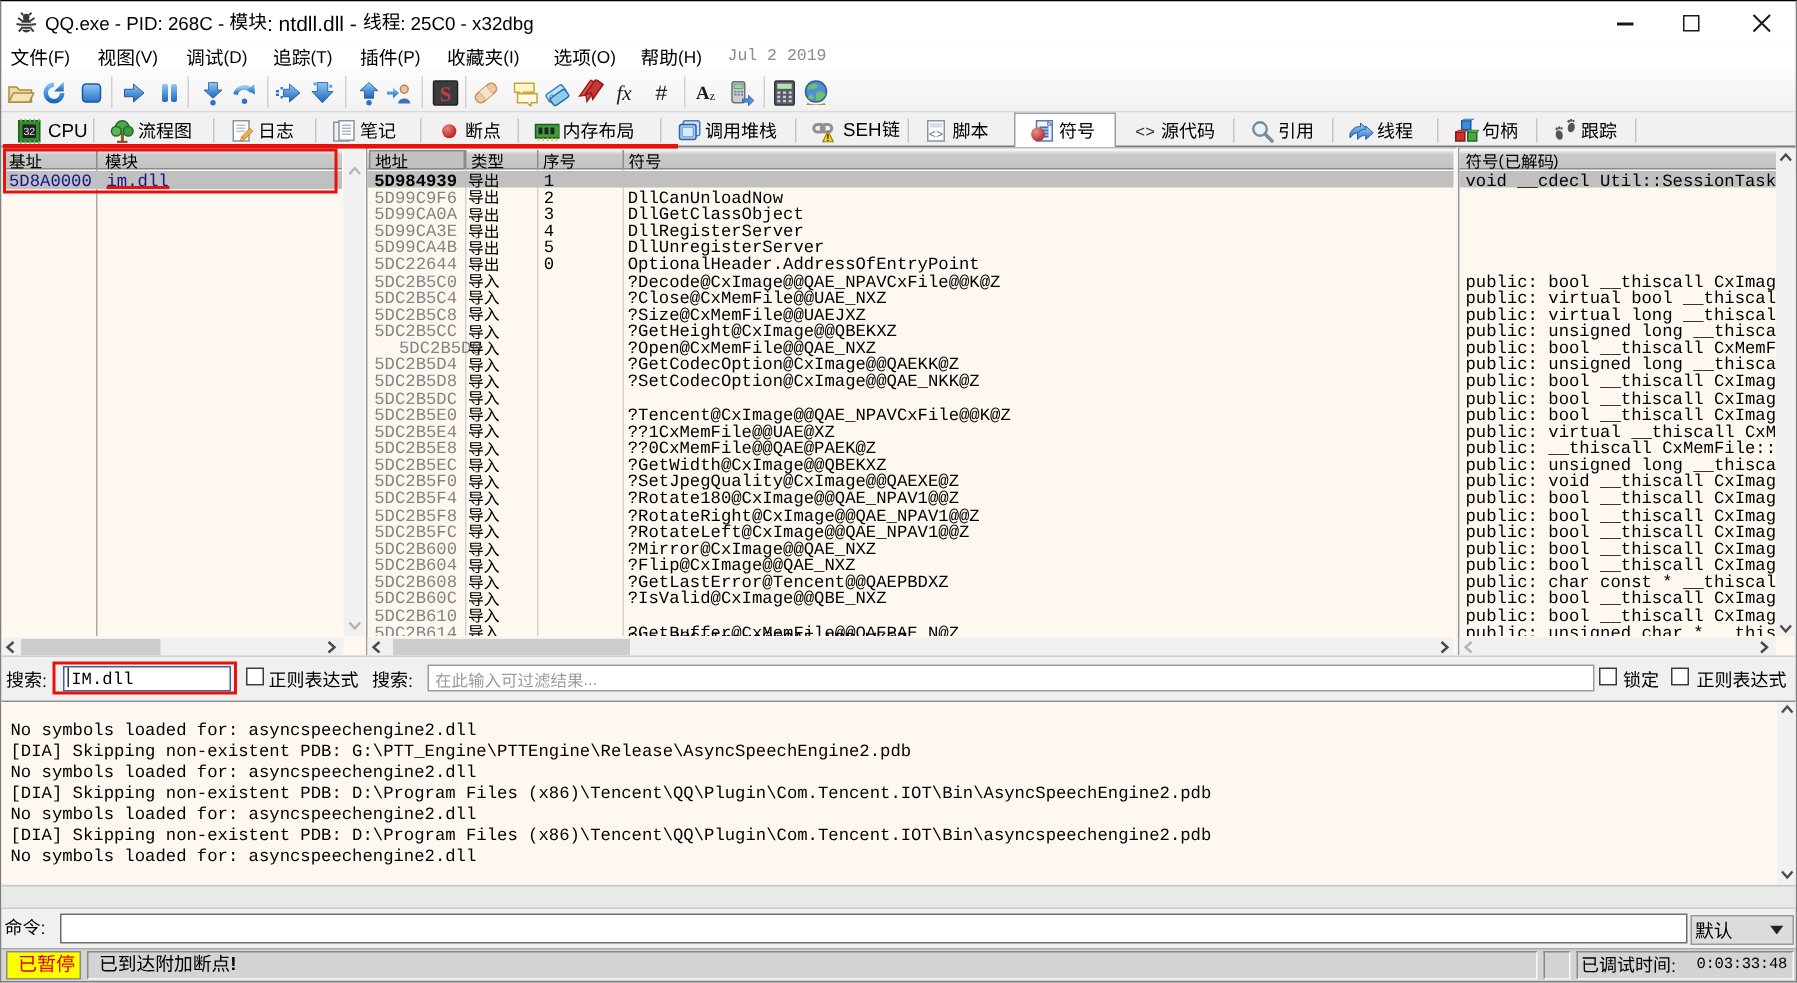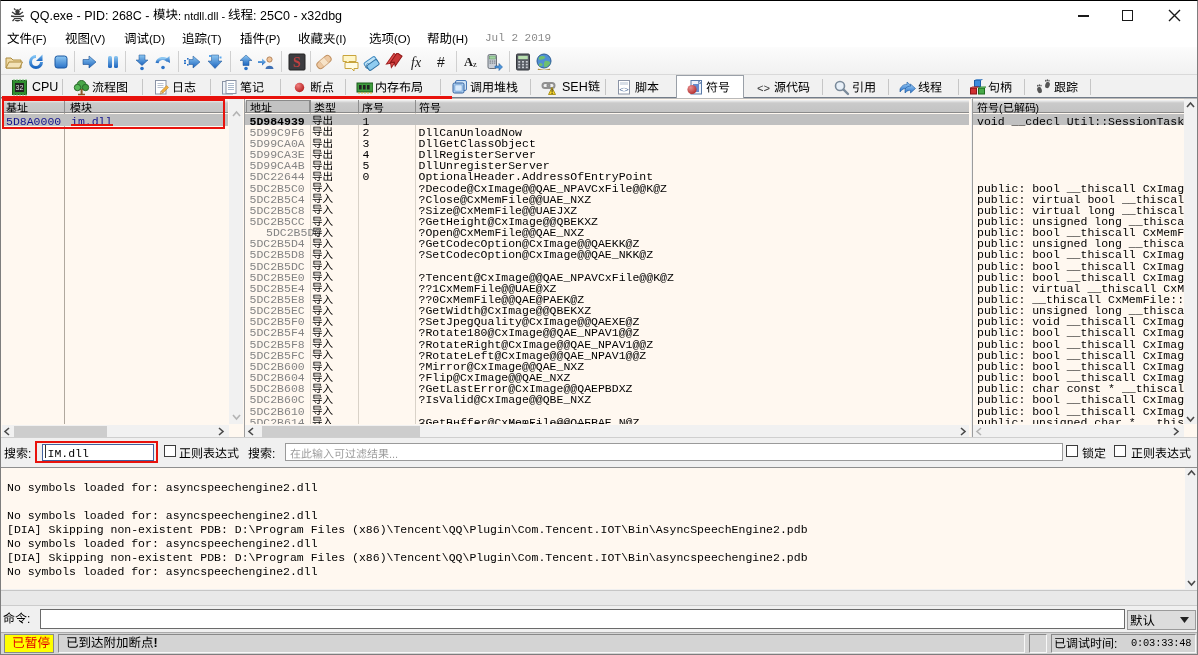--- a/index.html
+++ b/index.html
@@ -22,21 +22,21 @@
 <path d="M3 5 L6 7 M14 5 L11 7 M2 9 L5 9.5 M15 9 L12 9.5 M3.5 14 L6 11.5 M13.5 14 L11 11.5"></path>
 </g>
 <ellipse cx="8.5" cy="10" rx="3.6" ry="4.6" fill="#3a3a3a"></ellipse>
 <path d="M5 8.5 h7 M5 10.5 h7 M5.5 12.5 h6" stroke="#fff" stroke-width="0.8"></path>
 <circle cx="8.5" cy="4.4" r="2.2" fill="#3a3a3a"></circle>
 <path d="M6.5 3 L5 1.5 M10.5 3 L12 1.5" stroke="#3a3a3a" stroke-width="1.2"></path>
 </svg>
 <div class="ab tx" style="left:30px;top:8px;height:16px"><span class="lt" style="font-size:12.5px;line-height:14px">QQ.exe - PID: 268C - </span><svg class="k" width="25.0" height="12.5" viewBox="0 0 2000 1000">
       <use href="#u6A21" x="0"></use>
       <use href="#u5757" x="1000"></use>
-    </svg><span class="lt" style="font-size:11px;line-height:14px">: ntdll.dll - </span><svg class="k" width="25.0" height="12.5" viewBox="0 0 2000 1000">
+    </svg><span class="lt" style="font-size:14px;line-height:14px">: ntdll.dll - </span><svg class="k" width="25.0" height="12.5" viewBox="0 0 2000 1000">
       <use href="#u7EBF" x="0"></use>
       <use href="#u7A0B" x="1000"></use>
     </svg><span class="lt" style="font-size:12.5px;line-height:14px">: 25C0 - x32dbg</span></div>
 <div class="ab" style="left:1078px;top:15px;width:11px;height:1.5px;background:#1a1a1a"></div>
 <div class="ab" style="left:1122px;top:10px;width:11px;height:11px;border:1.4px solid #1a1a1a"></div>
 <svg class="ab" style="left:1168px;top:9px" width="13" height="13" viewBox="0 0 13 13">
 <path d="M1 1 L12 12 M12 1 L1 12" stroke="#1a1a1a" stroke-width="1.4"></path>
   </svg>
 <div class="ab" style="left:1px;top:29px;width:1196px;height:18px;background:#fff"></div>
 <div class="ab tx" style="left:7px;top:31.5px;height:14px"><svg class="k" width="25.0" height="12.5" viewBox="0 0 2000 1000">
@@ -675,21 +675,21 @@
     <div class="row tx" style="left:66.5px;top:258.65px"><svg class="k" width="21.0" height="10.5" viewBox="0 0 2000 1000">
         <use href="#u5BFC" x="0"></use>
         <use href="#u5165" x="1000"></use>
       </svg></div>
     <div class="row mono" style="left:173.5px;top:259.05px">?Flip@CxImage@@QAE_NXZ</div>
     <div class="row mono" style="left:4.5px;top:270.20px;color:#848484">5DC2B608</div>
     <div class="row tx" style="left:66.5px;top:269.80px"><svg class="k" width="21.0" height="10.5" viewBox="0 0 2000 1000">
         <use href="#u5BFC" x="0"></use>
         <use href="#u5165" x="1000"></use>
       </svg></div>
-    <div class="row mono" style="left:173.5px;top:270.20px">?GetLastError@CxImage@@QAEPBDXZ</div>
+    <div class="row mono" style="left:173.5px;top:270.20px">?GetLastError@Tencent@@QAEPBDXZ</div>
     <div class="row mono" style="left:4.5px;top:281.35px;color:#848484">5DC2B60C</div>
     <div class="row tx" style="left:66.5px;top:280.95px"><svg class="k" width="21.0" height="10.5" viewBox="0 0 2000 1000">
         <use href="#u5BFC" x="0"></use>
         <use href="#u5165" x="1000"></use>
       </svg></div>
     <div class="row mono" style="left:173.5px;top:281.35px">?IsValid@CxImage@@QBE_NXZ</div>
     <div class="row mono" style="left:4.5px;top:292.50px;color:#848484">5DC2B610</div>
     <div class="row tx" style="left:66.5px;top:292.10px"><svg class="k" width="21.0" height="10.5" viewBox="0 0 2000 1000">
         <use href="#u5BFC" x="0"></use>
         <use href="#u5165" x="1000"></use>
@@ -806,20 +806,21 @@
       <use href="#u8FBE" x="3000"></use>
       <use href="#u5F0F" x="4000"></use>
     </svg></div>
 <div class="ab" style="left:2px;top:96px;width:450px;height:2.6px;background:#e8120c"></div>
 <div class="ab" style="left:1.8px;top:99px;width:222.8px;height:30.3px;border:2.8px solid #e8120c"></div>
 <div class="ab" style="left:70.5px;top:123.8px;width:42.5px;height:2.6px;background:#e8120c"></div>
 <div class="ab" style="left:1px;top:464px;width:1196px;height:143px;background:#f0f0f0"></div>
 <div class="ab" style="left:1px;top:467px;width:1196px;height:122px;background:#fff8f0;border-top:1px solid #8e8e8e"></div>
 <div class="ab" style="left:2px;top:468px;width:1182px;height:121px;overflow:hidden">
     <div class="row mono" style="left:5px;top:14.0px">No symbols loaded for: asyncspeechengine2.dll</div>
+    <div class="row mono" style="left:5px;top:28.0px">[DIA] Skipping non-existent PDB: G:\PTT_Engine\PTTEngine\Release\AsyncSpeechEngine2.pdb</div>
     <div class="row mono" style="left:5px;top:42.0px">No symbols loaded for: asyncspeechengine2.dll</div>
     <div class="row mono" style="left:5px;top:56.0px">[DIA] Skipping non-existent PDB: D:\Program Files (x86)\Tencent\QQ\Plugin\Com.Tencent.IOT\Bin\AsyncSpeechEngine2.pdb</div>
     <div class="row mono" style="left:5px;top:70.0px">No symbols loaded for: asyncspeechengine2.dll</div>
     <div class="row mono" style="left:5px;top:84.0px">[DIA] Skipping non-existent PDB: D:\Program Files (x86)\Tencent\QQ\Plugin\Com.Tencent.IOT\Bin\asyncspeechengine2.pdb</div>
     <div class="row mono" style="left:5px;top:98.0px">No symbols loaded for: asyncspeechengine2.dll</div>
   </div>
 <div class="ab" style="left:1185px;top:468px;width:12px;height:121px;background:#f1f1f1"></div>
 <svg class="ab" style="left:1186.5px;top:469px" width="9" height="9" viewBox="0 0 9 9">
     <polyline points="1,6 4.5,2 8,6" fill="none" stroke="#4a4a4a" stroke-width="1.6"></polyline>
   </svg>

